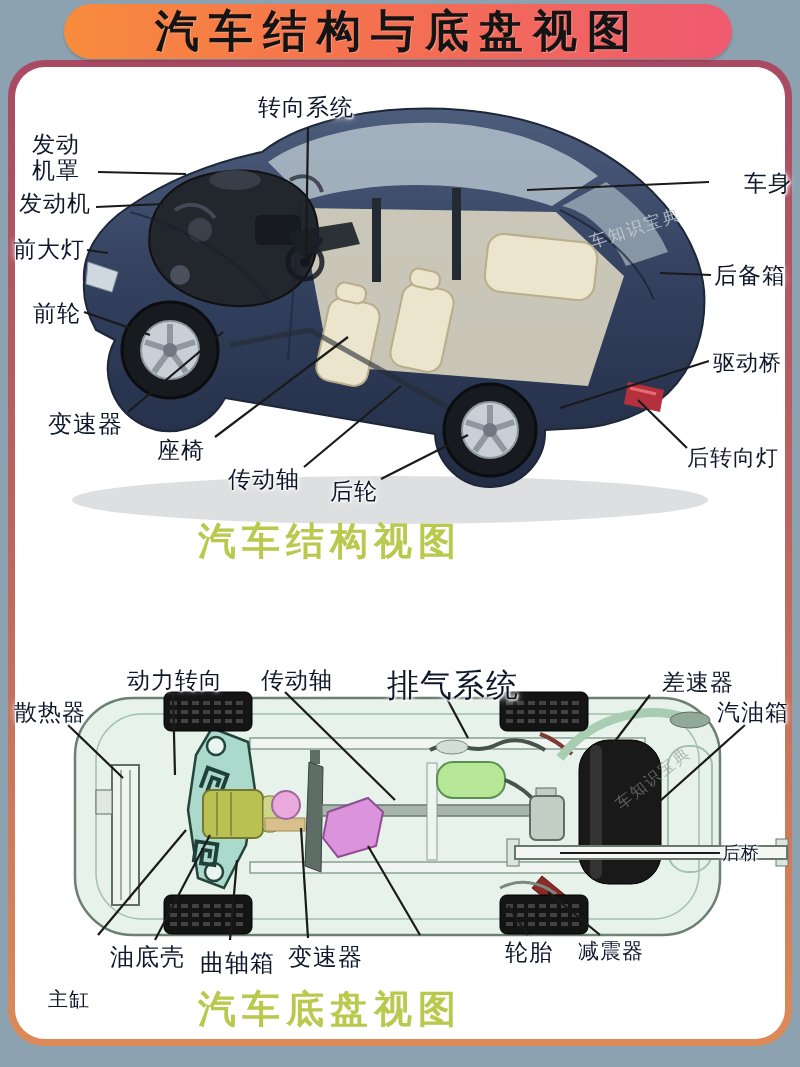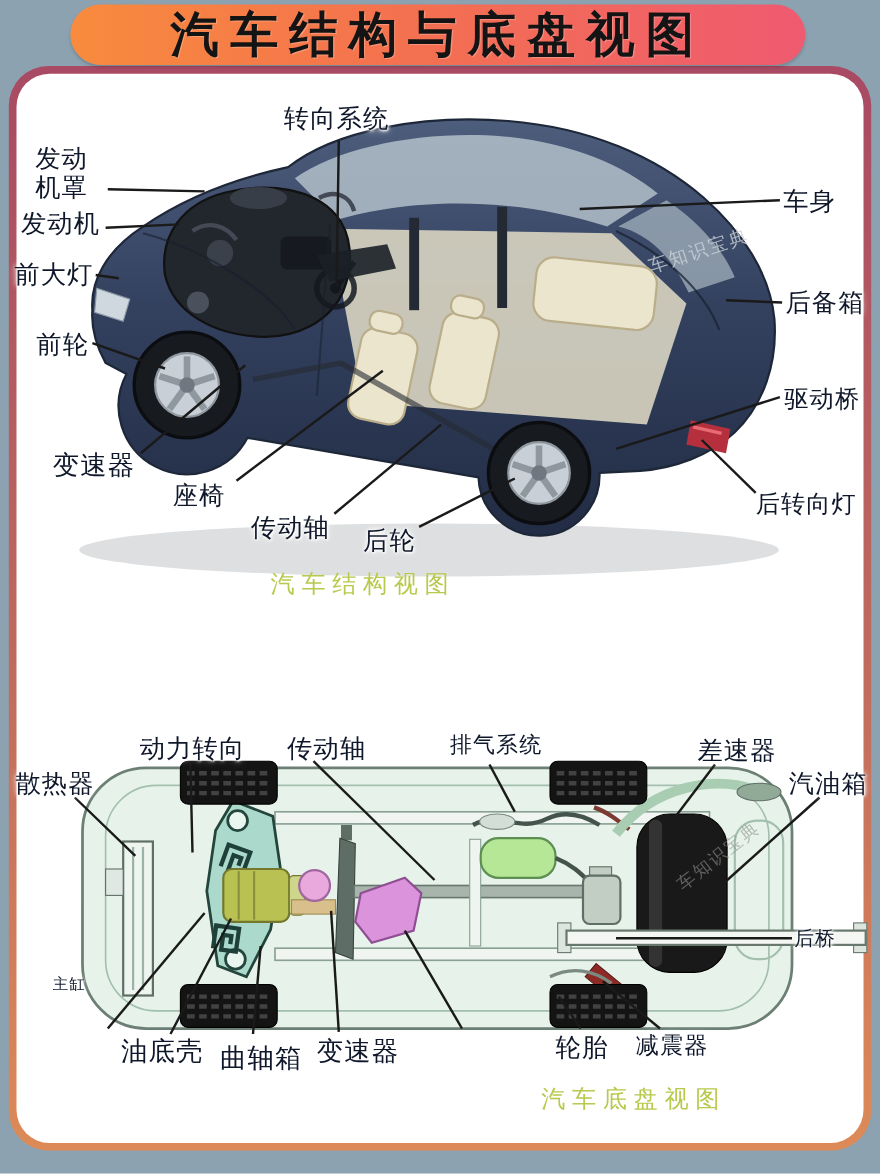--- a/index.html
+++ b/index.html
@@ -33,25 +33,25 @@
   
   .art{ position:absolute; left:0; top:0; width:800px; height:1067px; }
   
   .lbl{
     position:absolute; color:#0f172a; font-size:23px; line-height:1.15;
     white-space:pre-line; letter-spacing:1px;
     text-shadow:0 0 3px #fff,0 0 5px #fff,0 0 8px #fff,1px 1px 2px #fff;
   }
   .caption{
     position:absolute; left:0; width:660px; text-align:center;
-    font-size:22px; font-weight:400; letter-spacing:6px; color:#b9c94e;
+    font-size:38px; font-weight:700; letter-spacing:6px; color:#b9c94e;
     text-shadow:0 1px 0 rgba(255,255,255,.6);
   }
   .cap1{ top:516px; }
-  .cap2{ top:984px;text-align:right; }
+  .cap2{ top:984px; }
 </style>
 </head>
 <body>
 
 <div class="page">
 
   <div class="panel">
     <div class="panel-inner"></div>
   </div>
 
@@ -248,39 +248,39 @@
       <line x1="600" y1="935" x2="548" y2="892"></line>
     </g>
   </svg>
 
   <div class="lbl" style="left:258px;top:94px">转向系统</div>
   <div class="lbl" style="left:32px;top:131px">发动
 机罩</div>
   <div class="lbl" style="left:19px;top:190px">发动机</div>
   <div class="lbl" style="left:13px;top:236px">前大灯</div>
   <div class="lbl" style="left:33px;top:300px">前轮</div>
-  <div class="lbl" style="left:712px;top:170px">车身</div>
+  <div class="lbl" style="left:744px;top:170px">车身</div>
   <div class="lbl" style="left:714px;top:262px">后备箱</div>
   <div class="lbl" style="left:713px;top:350px;font-size:22px">驱动桥</div>
   <div class="lbl" style="left:687px;top:445px;font-size:22px">后转向灯</div>
   <div class="lbl" style="left:48px;top:410px;font-size:24px">变速器</div>
   <div class="lbl" style="left:157px;top:437px">座椅</div>
   <div class="lbl" style="left:228px;top:466px">传动轴</div>
   <div class="lbl" style="left:330px;top:478px">后轮</div>
 
   <div class="caption cap1">汽车结构视图</div>
 
   <div class="lbl" style="left:14px;top:699px">散热器</div>
   <div class="lbl" style="left:127px;top:667px">动力转向</div>
   <div class="lbl" style="left:261px;top:667px">传动轴</div>
-  <div class="lbl" style="left:409px;top:667px;font-size:20px">排气系统</div>
-  <div class="lbl" style="left:634px;top:669px">差速器</div>
+  <div class="lbl" style="left:387px;top:667px;font-size:32px">排气系统</div>
+  <div class="lbl" style="left:662px;top:669px">差速器</div>
   <div class="lbl" style="left:717px;top:699px">汽油箱</div>
   <div class="lbl" style="left:722px;top:843px;font-size:18px">后桥</div>
-  <div class="lbl" style="left:48px;top:886px;font-size:14px">主缸</div>
+  <div class="lbl" style="left:48px;top:988px;font-size:20px">主缸</div>
   <div class="lbl" style="left:110px;top:943px;font-size:24px">油底壳</div>
   <div class="lbl" style="left:200px;top:949px;font-size:24px">曲轴箱</div>
   <div class="lbl" style="left:288px;top:943px;font-size:24px">变速器</div>
   <div class="lbl" style="left:505px;top:939px">轮胎</div>
   <div class="lbl" style="left:578px;top:939px;font-size:21px">减震器</div>
 
   <div class="caption cap2">汽车底盘视图</div>
 
 </div>
 

